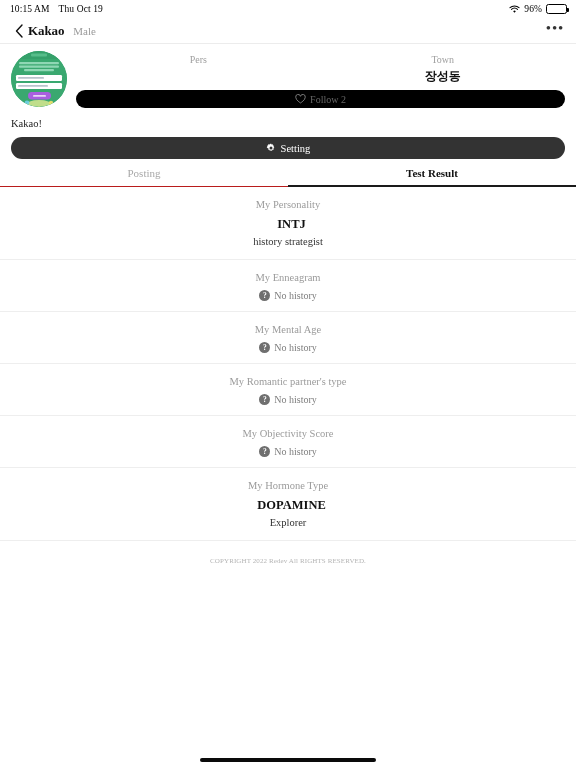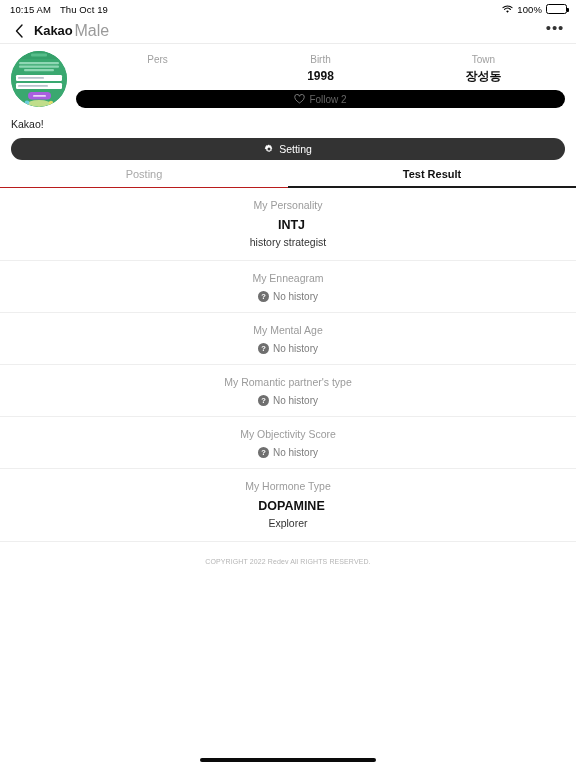--- a/index.html
+++ b/index.html
@@ -11,20 +11,21 @@
     -webkit-font-smoothing: antialiased;
   }
   .screen {
     width: 576px;
     height: 768px;
     position: relative;
     background: #ffffff;
     overflow: hidden;
     display: flex;
     flex-direction: column;
+    font-family: Liberation Serif, serif;
   }
 
   
   .statusbar {
     height: 18px;
     flex: 0 0 18px;
     display: flex;
     align-items: center;
     justify-content: space-between;
     padding: 0 9px 0 10px;
@@ -66,27 +67,26 @@
   .back-btn {
     width: 18px; height: 18px;
     display: flex; align-items: center; justify-content: center;
     cursor: pointer;
     color: #111;
   }
   .nav-title {
     font-size: 13px;
     font-weight: bold;
     color: #111;
-    margin-left: 6px;
     letter-spacing: -0.1px;
   }
   .nav-sub {
-    font-size: 16px;
+    font-size: 11px;
     color: #9a9a9a;
-    margin-left: 2px;
+    margin-left: 9px;
   }
   .nav-more {
     margin-left: auto;
     font-size: 15px;
     color: #333;
     letter-spacing: 0.8px;
     line-height: 8px;
     cursor: pointer;
     padding-bottom: 5px;
   }
@@ -272,21 +272,21 @@
       <span>Thu Oct 19</span>
     </div>
     <div class="status-right">
       <span class="wifi-icon">
         <svg viewBox="0 0 16 12" width="11" height="9">
           <path d="M8 10.6 L6.1 8.4 A3 3 0 0 1 9.9 8.4 Z" fill="#000"></path>
           <path d="M3.6 5.9 A6.6 6.6 0 0 1 12.4 5.9" stroke="#000" stroke-width="1.5" fill="none" stroke-linecap="round"></path>
           <path d="M1.4 3.4 A10 10 0 0 1 14.6 3.4" stroke="#000" stroke-width="1.5" fill="none" stroke-linecap="round"></path>
         </svg>
       </span>
-      <span>100%</span>
+      <span>96%</span>
       <span class="battery">
         <span class="battery-fill"></span>
       </span>
     </div>
   </div>
 
   <div class="navbar">
     <div class="back-btn">
       <svg width="8" height="14" viewBox="0 0 8 14">
         <path d="M7 1 L1.5 7 L7 13" stroke="#111" stroke-width="1.4" fill="none" stroke-linecap="round" stroke-linejoin="round"></path>
@@ -323,24 +323,20 @@
           <circle cx="40" cy="52" r="2.2" fill="#f2e06a" opacity="0.9"></circle>
         </g>
       </svg>
     </div>
     <div class="profile-right">
       <div class="stats">
         <div class="stat">
           <div class="stat-label">Pers</div>
         </div>
         <div class="stat">
-          <div class="stat-label">Birth</div>
-          <div class="stat-value">1998</div>
-        </div>
-        <div class="stat">
           <div class="stat-label">Town</div>
           <div class="stat-value">장성동</div>
         </div>
       </div>
       <div class="follow-btn">
         <span class="heart-icon">
           <svg width="11" height="10" viewBox="0 0 14 12">
             <path d="M7 11 C7 11 1 7.4 1 4 A3 3 0 0 1 7 2.6 A3 3 0 0 1 13 4 C13 7.4 7 11 7 11 Z" fill="none" stroke="#8c8c8c" stroke-width="1.1" stroke-linejoin="round"></path>
           </svg>
         </span>

